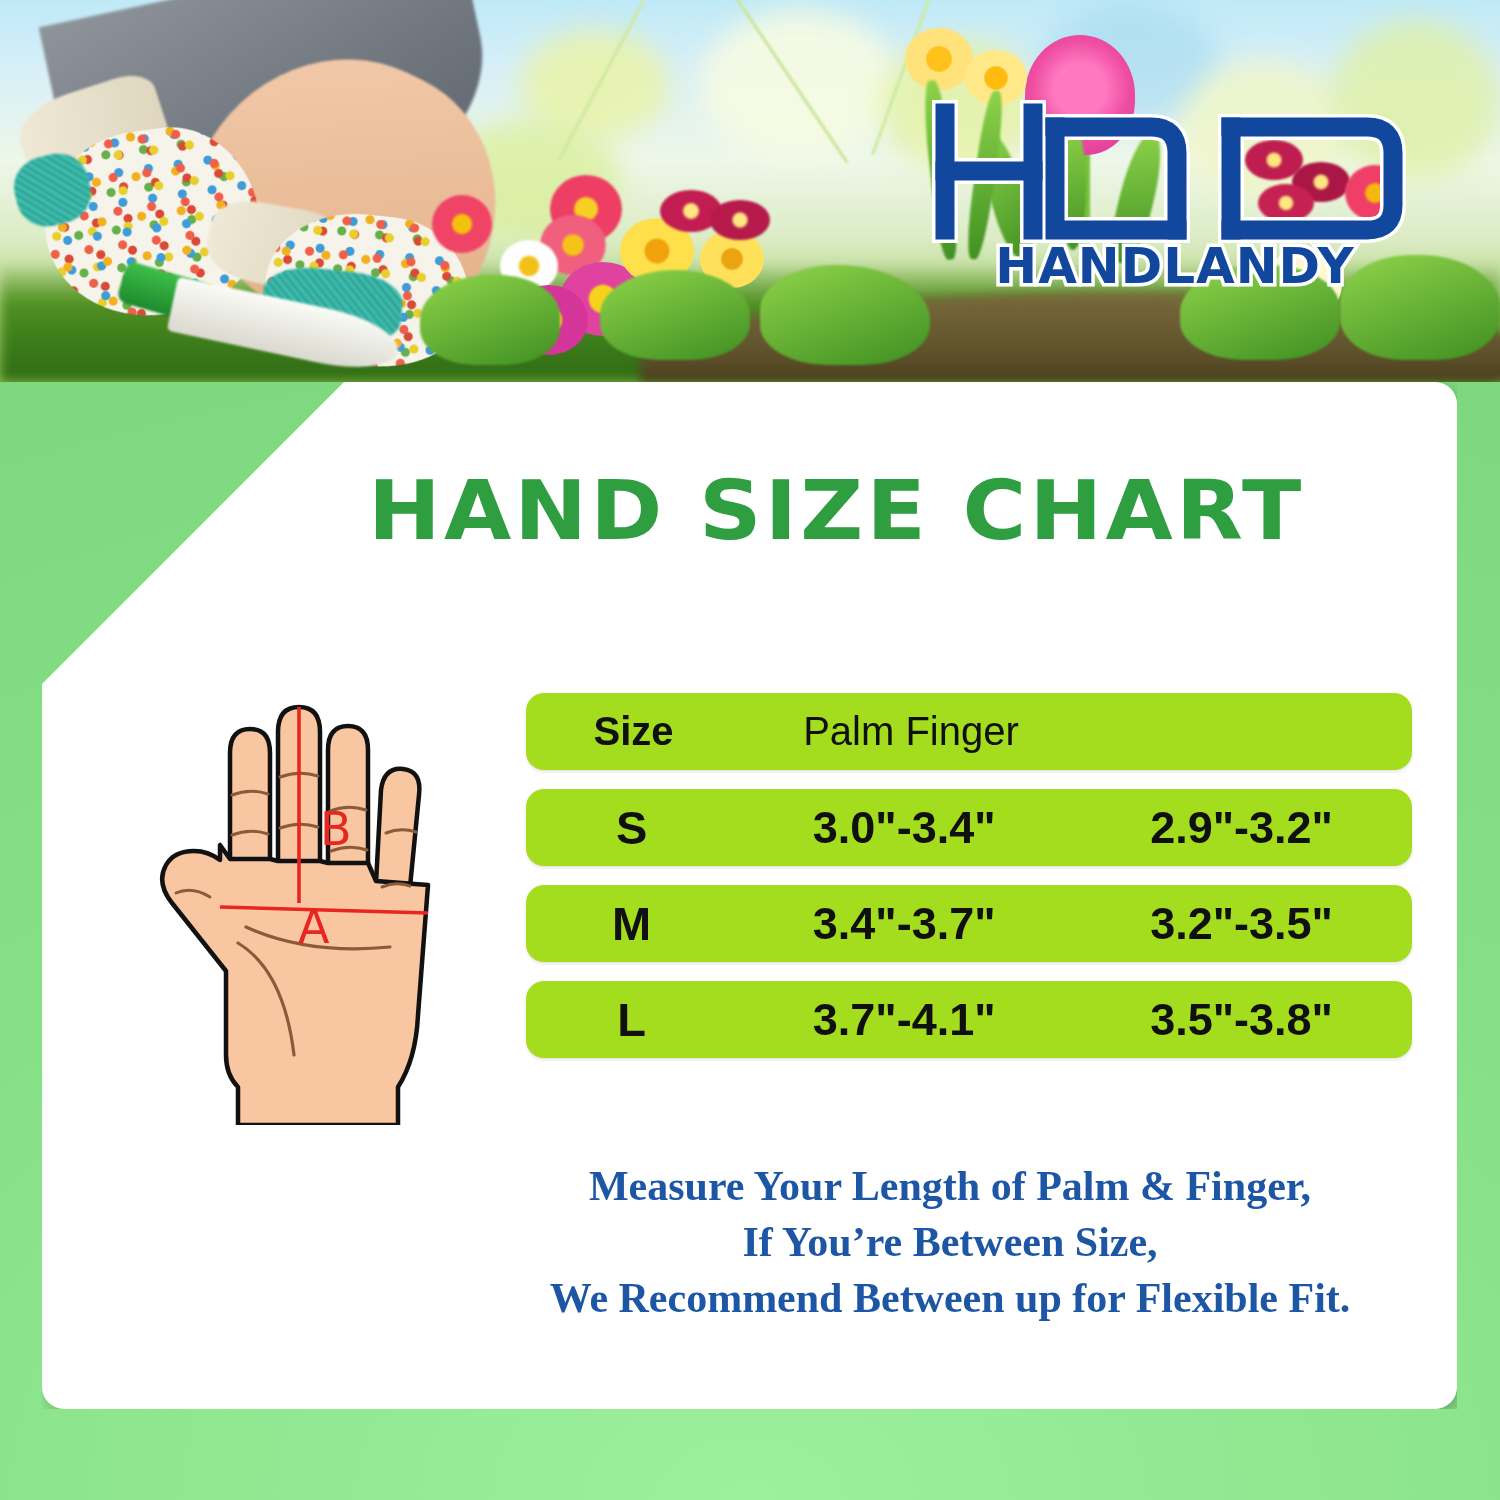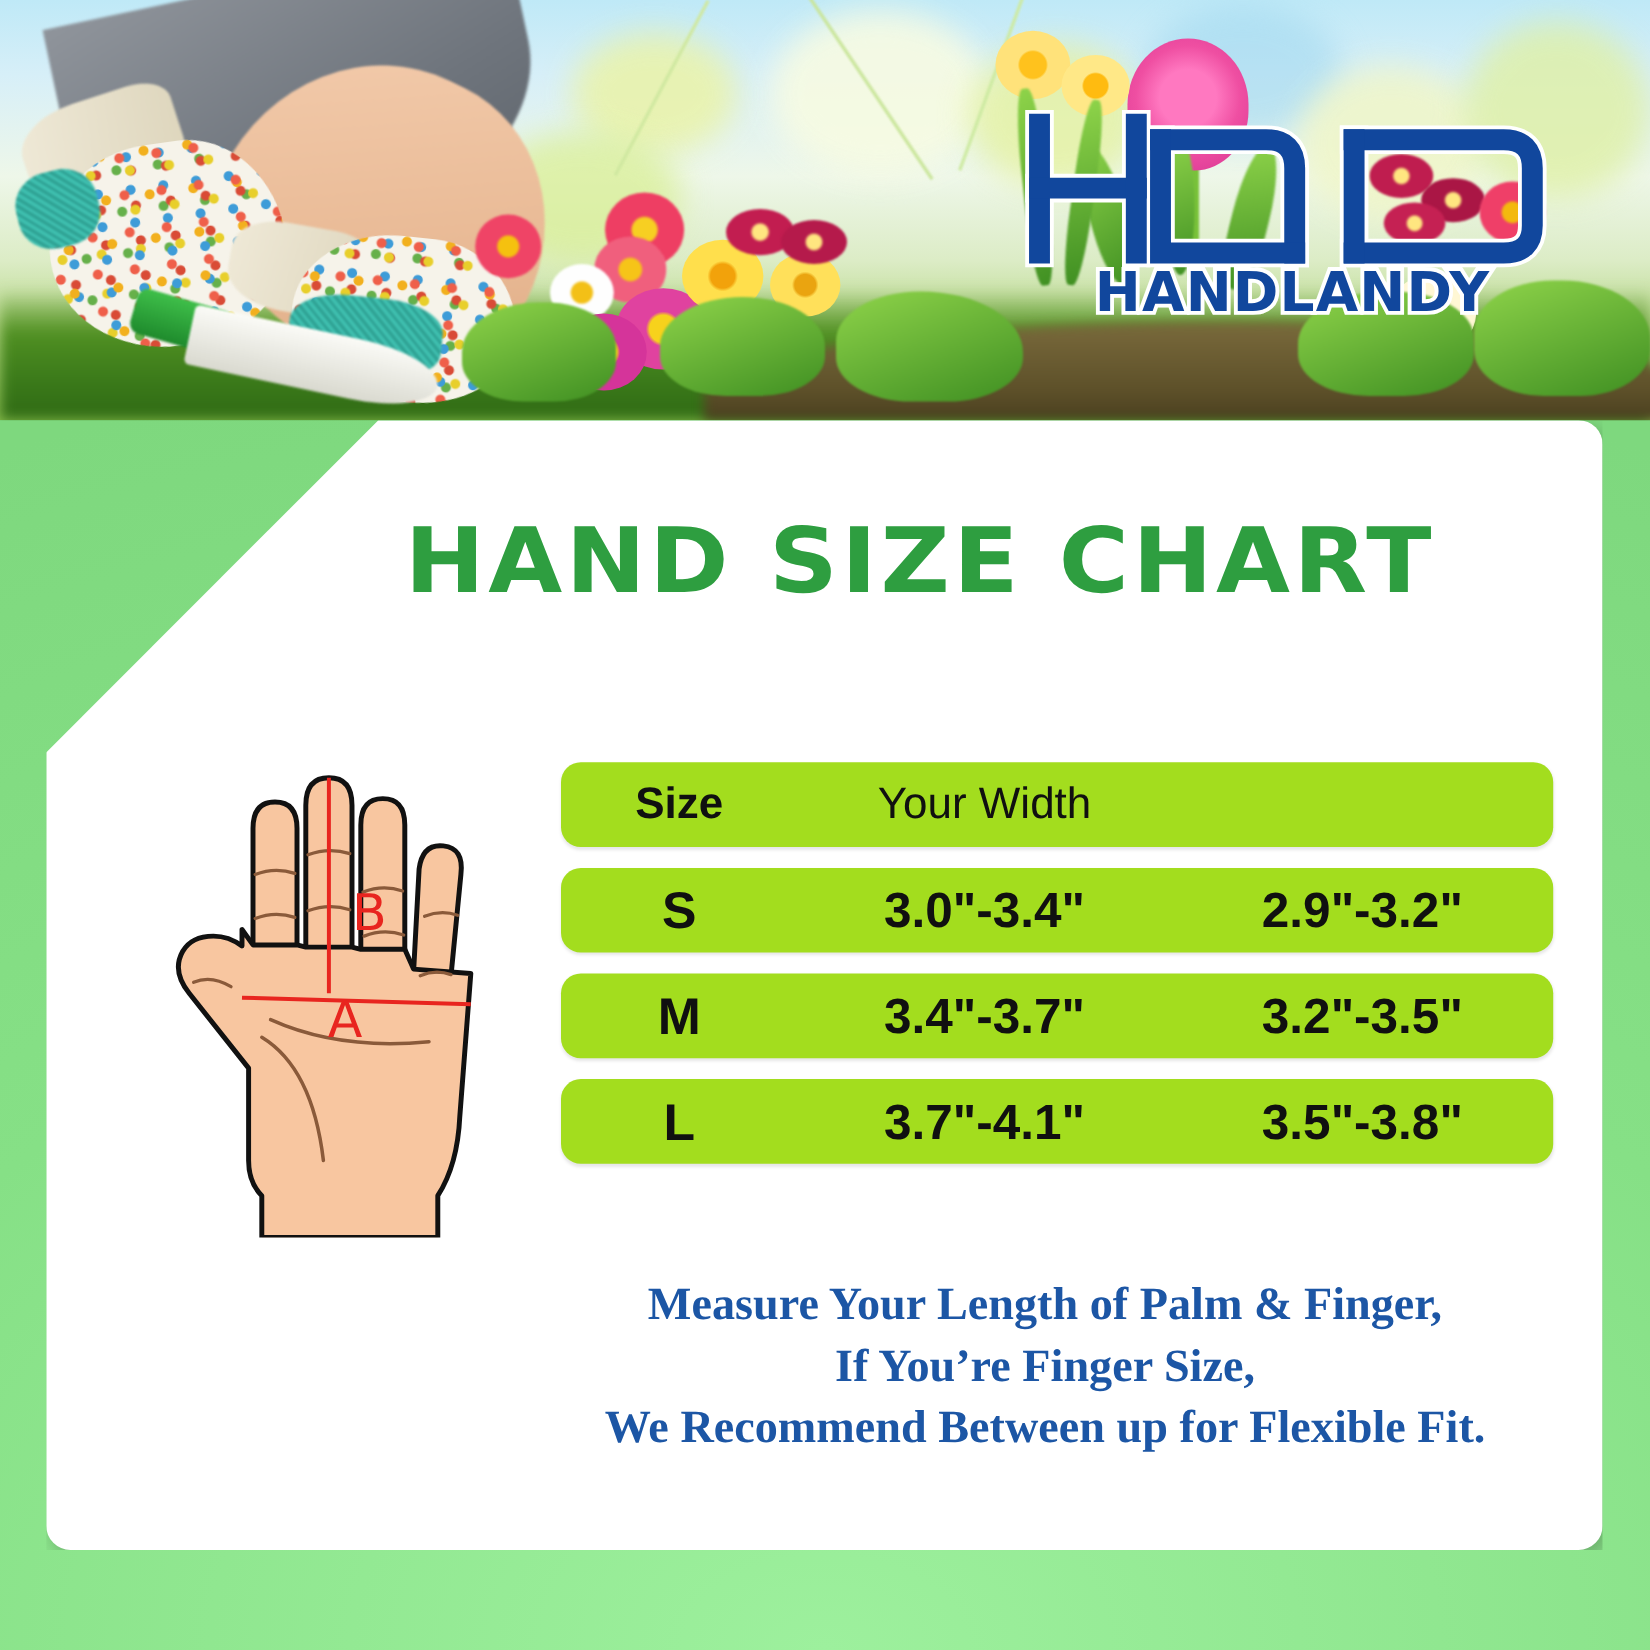--- a/index.html
+++ b/index.html
@@ -136,20 +136,21 @@
   .hand-wrap svg{width:100%;height:100%;display:block;}
 
   
   .table{position:absolute;left:510px;top:693px;width:902px;}
   .trow{
     display:flex;align-items:center;
     height:77px;margin-bottom:19px;
     background:#a3dd1e;
     border-radius:18px;
     box-shadow:0 2px 3px rgba(0,0,0,.10);
+    margin-left:16px;
   }
   .trow:last-child{margin-bottom:0;}
   .cell{
     text-align:center;color:#101010;
     font-family:"Liberation Sans", sans-serif;
     white-space:nowrap;
   }
   .c-size{width:215px;}
   .c-palm{width:340px;}
   .c-fing{width:347px;}
@@ -331,38 +332,38 @@
         <line x1="122" y1="252" x2="330" y2="258"></line>
       </g>
       <text x="222" y="190" font-family="DejaVu Sans, sans-serif" font-size="46" fill="#e8251f">B</text>
       <text x="200" y="288" font-family="DejaVu Sans, sans-serif" font-size="46" fill="#e8251f">A</text>
     </svg>
   </div>
 
   <div class="table">
     <div class="trow head">
       <div class="cell c-size">Size</div>
-      <div class="cell c-palm">Your Width</div>
+      <div class="cell c-palm">Palm Finger</div>
     </div>
     <div class="trow body">
       <div class="cell c-size">S</div>
       <div class="cell c-palm">3.0"-3.4"</div>
       <div class="cell c-fing">2.9"-3.2"</div>
     </div>
     <div class="trow body">
       <div class="cell c-size">M</div>
       <div class="cell c-palm">3.4"-3.7"</div>
       <div class="cell c-fing">3.2"-3.5"</div>
     </div>
     <div class="trow body">
       <div class="cell c-size">L</div>
       <div class="cell c-palm">3.7"-4.1"</div>
       <div class="cell c-fing">3.5"-3.8"</div>
     </div>
   </div>
 
   <div class="note">
     <div>Measure Your Length of Palm &amp; Finger,</div>
-    <div>If You’re Finger Size,</div>
+    <div>If You’re Between Size,</div>
     <div>We Recommend Between up for Flexible Fit.</div>
   </div>
 
 </div>
 
 </body></html>

